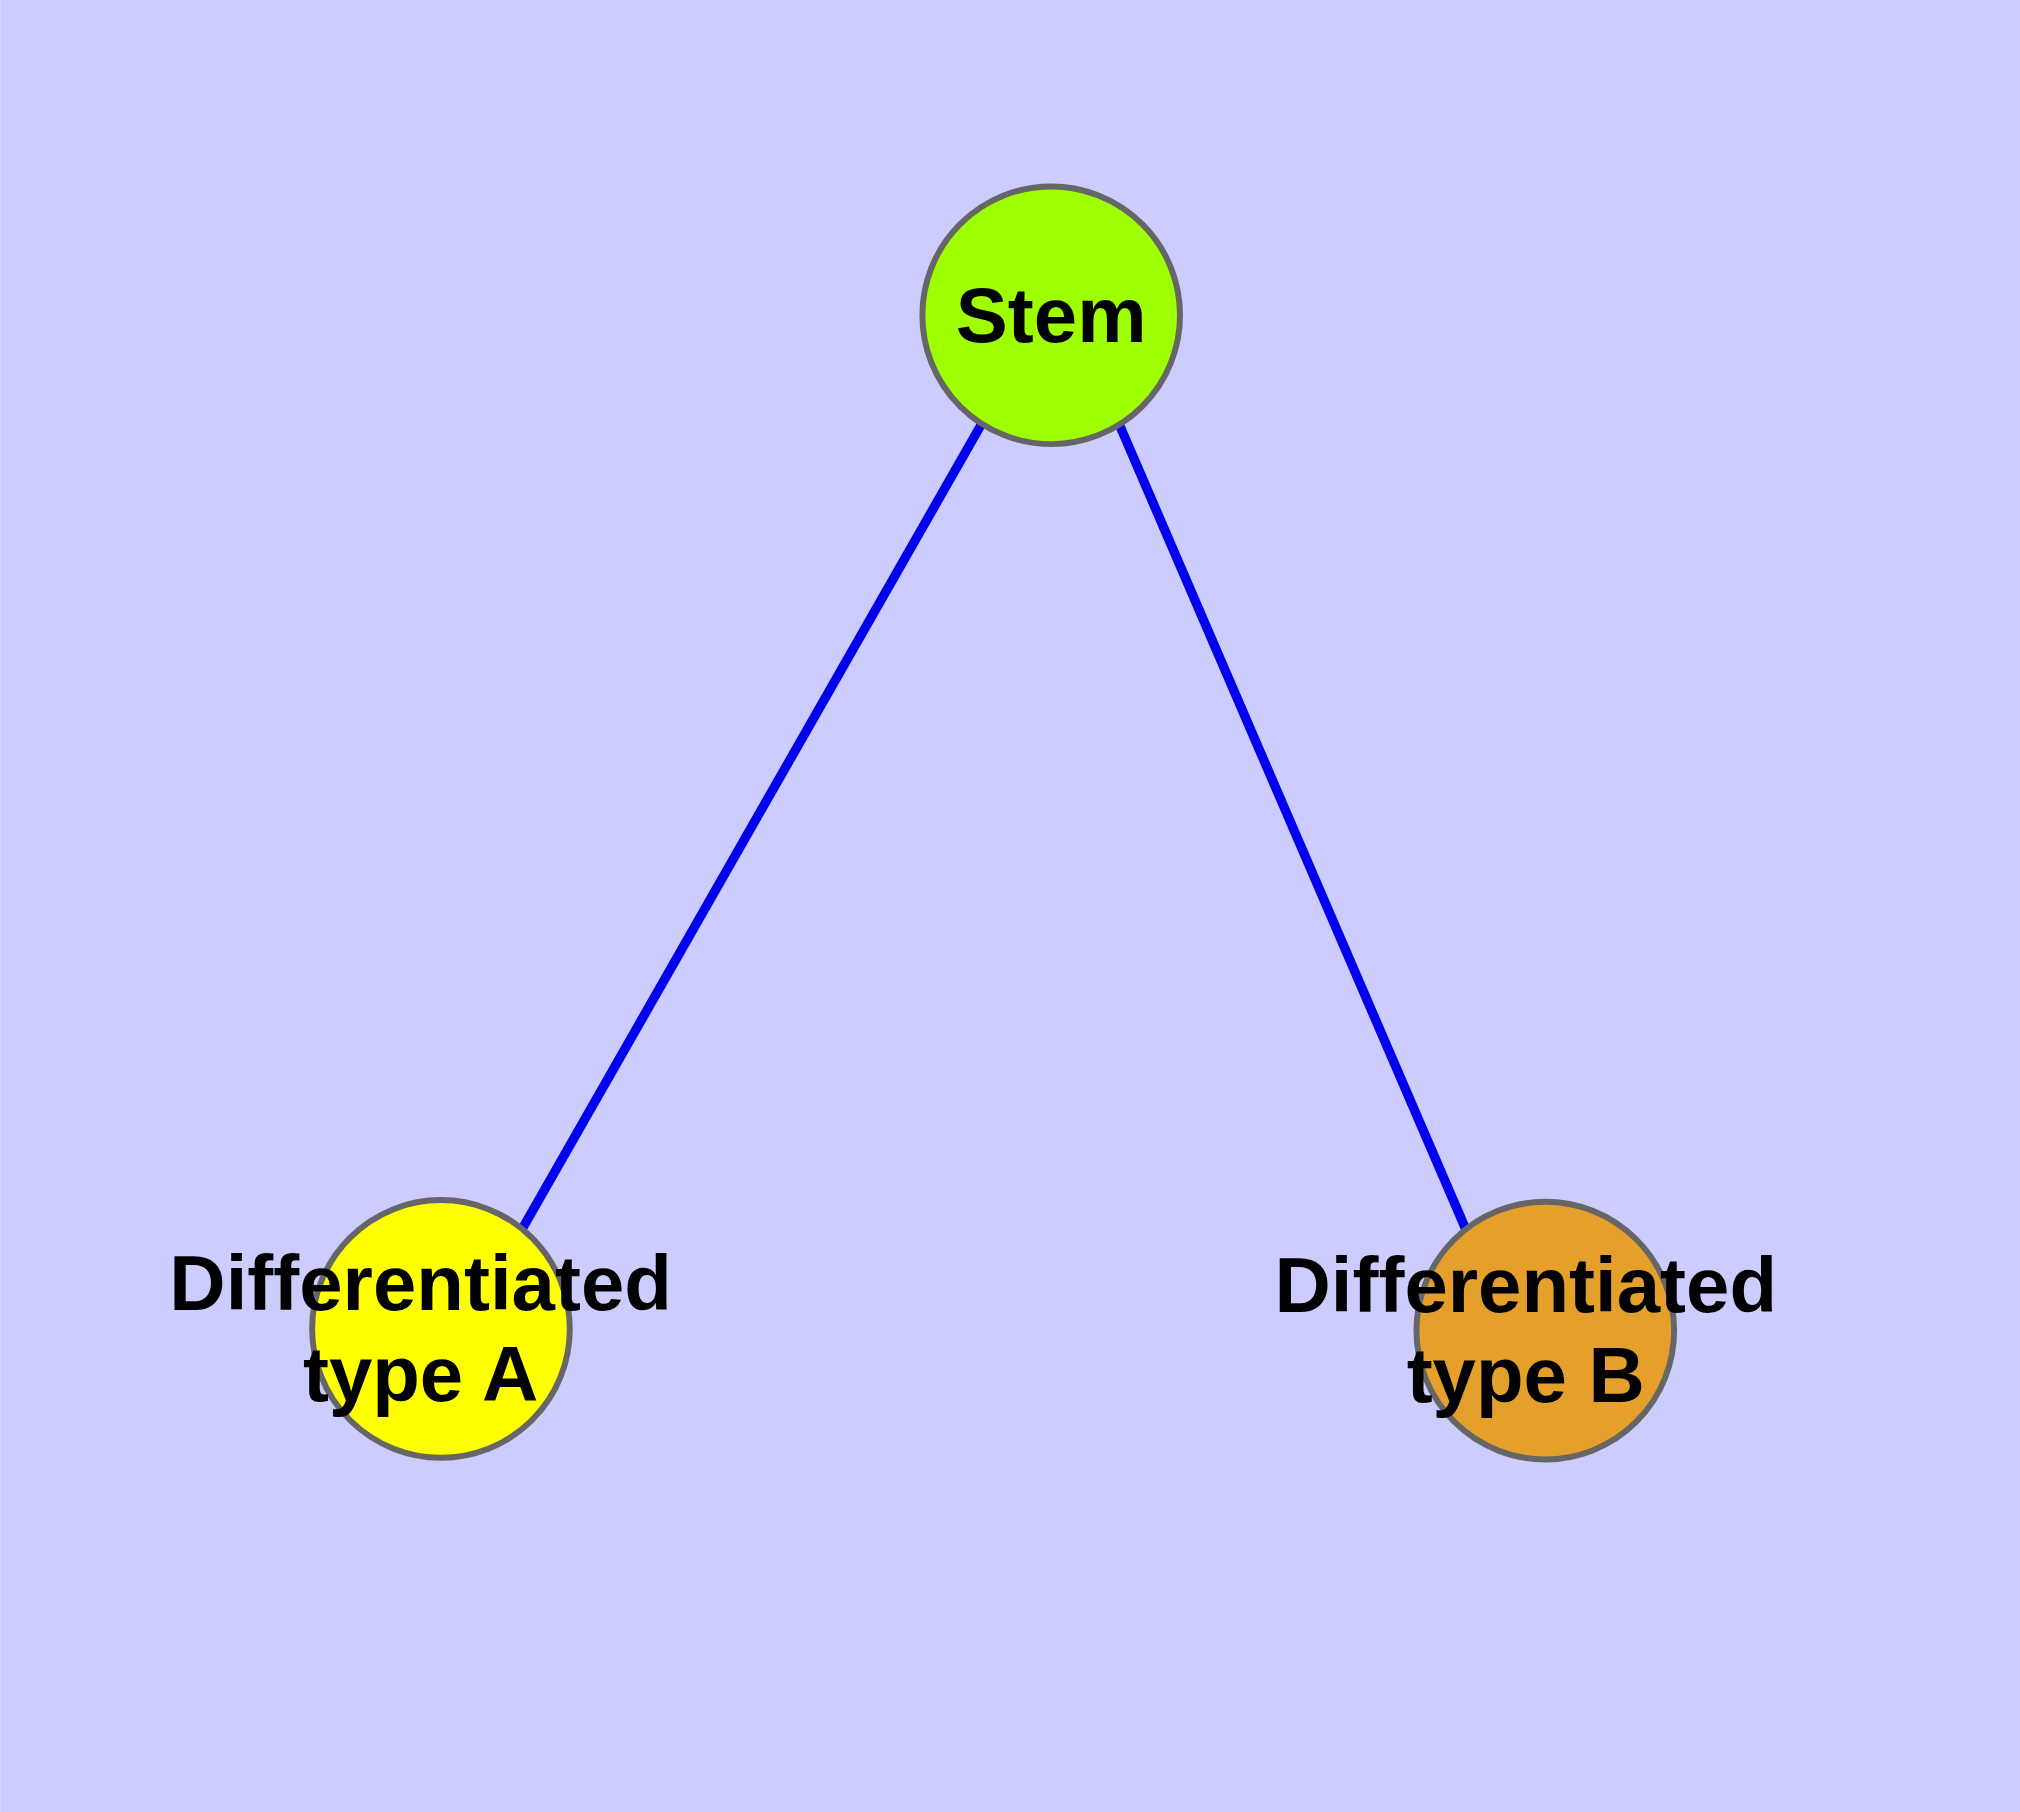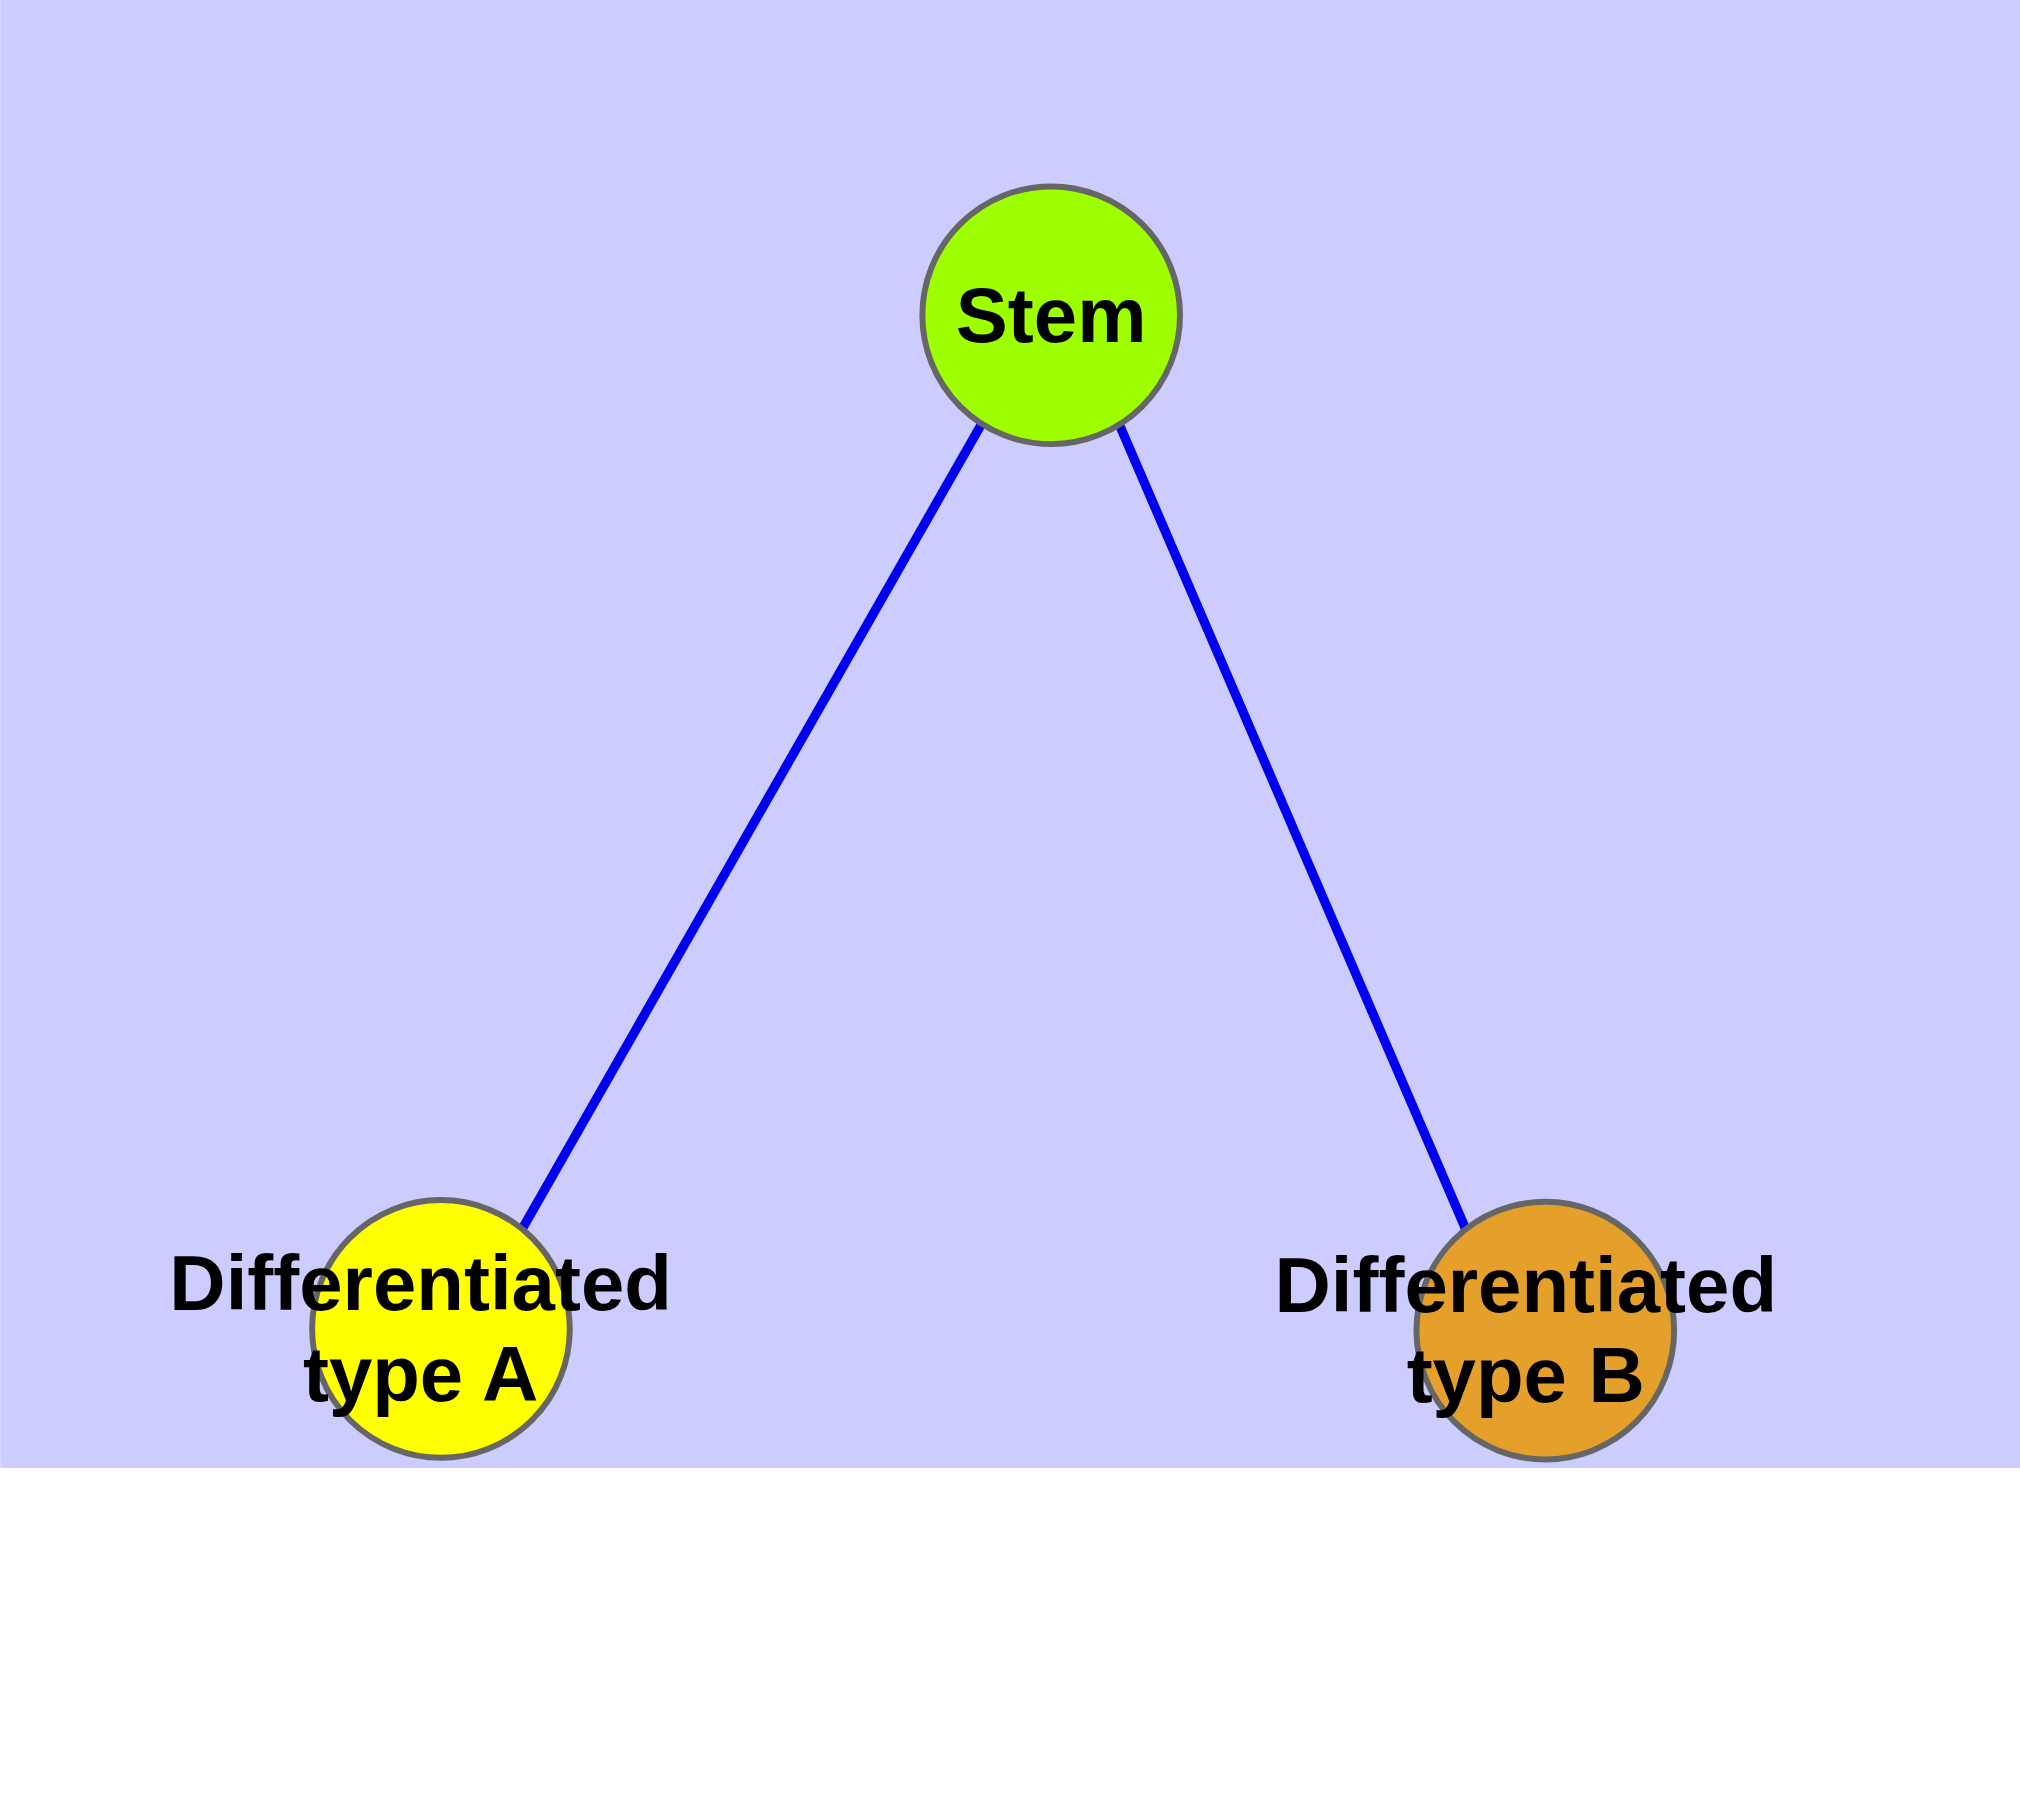--- a/index.html
+++ b/index.html
@@ -25,21 +25,21 @@
   .node-label {
     font-family: "Liberation Sans", sans-serif;
     font-weight: bold;
     fill: #000000;
     paint-order: normal;
   }
 </style>
 </head>
 <body>
 
-<div id="canvas" style="width: 2021px; height: 1468px;">
+<div id="canvas" style="width: 2021px; height: 1812px;">
   <svg id="graph-svg" viewBox="0 0 2384 2138" xmlns="http://www.w3.org/2000/svg" style="width: 2021px; height: 1812px;">
 
     <rect id="bg-rect" x="0" y="0" width="2384" height="2138" fill="#CCCCFF"></rect>
 
     <g id="edge-layer">
         <line x1="1158" y1="500" x2="617" y2="1448" stroke="#0000EE" stroke-width="11" stroke-linecap="butt"></line>
         <line x1="1320" y1="500" x2="1729" y2="1450" stroke="#0000EE" stroke-width="11" stroke-linecap="butt"></line>
       </g>
     <g id="node-layer">
         <circle cx="1240" cy="372" r="152" fill="#9EFF00" stroke="#666666" stroke-width="7"></circle>

